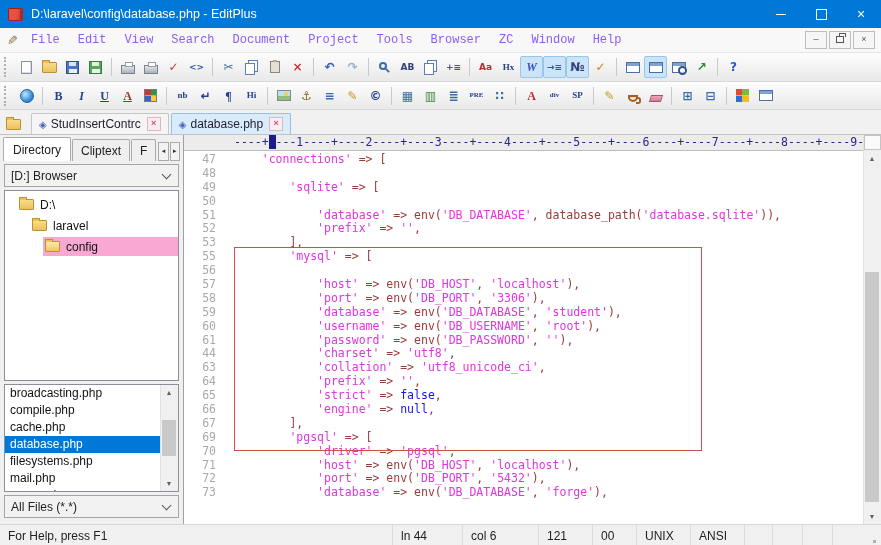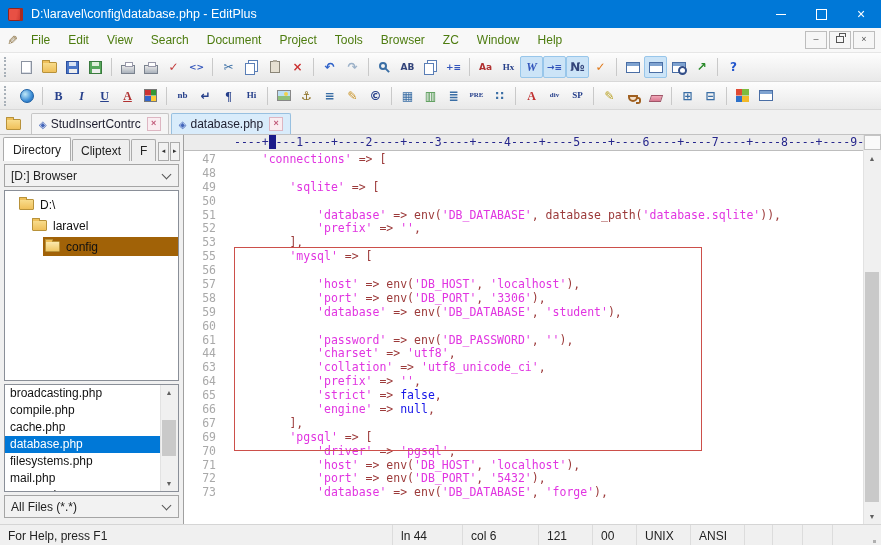--- a/index.html
+++ b/index.html
@@ -11,21 +11,21 @@
          background:linear-gradient(100deg,#E85044 55%,#C03028);box-shadow:inset -3px 0 0 #A82A20, inset 0 0 0 1px #8F241C;}
   .title{margin-left:8px;font-size:12.5px;flex:1;white-space:nowrap;overflow:hidden;}
   .wbtns{display:flex;height:28px;}
   .wbtn{width:40px;height:28px;display:flex;align-items:center;justify-content:center;font-size:14px;}
   .g-min{width:10px;height:1px;background:#FFF;display:inline-block;}
   .g-max{width:9px;height:9px;border:1px solid #FFF;display:inline-block;}
   
   .menubar{height:24px;display:flex;align-items:center;background:#F8F8F8;border-bottom:1px solid #E6E6E6;}
   .pencil{color:#8A7040;font-size:13px;margin:0 4px 0 7px;transform:scaleX(-1);}
   .menu-items{display:flex;}
-  .menu-item{padding:4px 9px;color:#4d7c0f;}
+  .menu-item{padding:4px 9px;color:#8b5cf6;font-family:Liberation Mono, monospace;}
   .mdi{margin-left:auto;display:flex;align-items:center;margin-right:6px;}
   .mdibtn{width:20px;height:16px;border:1px solid #BDBDBD;background:#F6F6F6;font-size:9px;line-height:14px;
           text-align:center;color:#555;margin-left:2px;}
   .g-rest{display:inline-block;width:6px;height:5px;border:1px solid #555;position:relative;top:1px;}
   .g-rest::before{content:"";position:absolute;left:2px;top:-4px;width:5px;height:3px;border:1px solid #555;border-bottom:none;}
   
   .toolbar{height:28px;display:flex;align-items:center;background:linear-gradient(#FDFDFD,#E9E9E9);
            border-bottom:1px solid #D8D8D8;padding-left:4px;}
   .tb2{height:27px;}
   .grip{width:3px;height:20px;border-left:2px dotted #A8B0B8;margin-right:6px;}
@@ -106,21 +106,21 @@
   .arrowbox{width:18px;height:17px;border:1px solid #ABABAB;background:#F2F2F2;text-align:center;font-size:7px;
         line-height:16px;color:#333;margin-left:1px;}
   .combo{height:23px;margin:3px 1px;border:1px solid #A5A5A5;background:#F2F2F2;display:flex;align-items:center;
         justify-content:space-between;padding:0 8px 0 6px;box-sizing:border-box;color:#222;}
   .chev{width:6px;height:6px;border-right:1.5px solid #555;border-bottom:1.5px solid #555;transform:rotate(45deg);
         margin-top:-3px;}
   .treebox{height:186px;background:#FFF;border:1px solid #8A8F98;margin:0 1px;padding-top:3px;overflow:hidden;}
   .tree-row{height:21px;display:flex;align-items:center;}
   .tree-ind{flex:none;}
   .tree-band{flex:1;display:flex;align-items:center;gap:6px;height:19px;padding-left:2px;}
-  .tree-row.tsel .tree-band{background:#a16207;}
+  .tree-row.tsel .tree-band{background:#f9a8d4;}
   .filesbox{height:106px;background:#FFF;border:1px solid #8A8F98;margin:3px 1px 0;position:relative;overflow:hidden;}
   .files{margin-right:17px;}
   .file-row{height:17px;line-height:17px;padding-left:5px;white-space:nowrap;}
   .file-row.sel{background:var(--c-sel,#0078D7);color:#FFF;}
   .sbar{position:absolute;top:0;right:0;bottom:0;width:17px;background:#F0F0F0;border-left:1px solid #E2E2E2;}
   .sarrow{position:absolute;left:0;width:16px;height:15px;text-align:center;font-size:7px;line-height:15px;color:#606060;}
   .sarrow.up{top:0;}
   .sarrow.down{bottom:0;}
   .sthumb{position:absolute;left:1px;width:14px;background:#C9C9C9;}
   
@@ -512,21 +512,21 @@
             <div class="crow"><span class="lnum">49</span><span class="ctext"><span class="tok-def">        </span><span class="tok-str">'sqlite'</span><span class="tok-def"> =&gt; [</span></span></div>
             <div class="crow"><span class="lnum">50</span></div>
             <div class="crow"><span class="lnum">51</span><span class="ctext"><span class="tok-def">            </span><span class="tok-str">'database'</span><span class="tok-def"> =&gt; env(</span><span class="tok-str">'DB_DATABASE'</span><span class="tok-def">, database_path(</span><span class="tok-str">'database.sqlite'</span><span class="tok-def">)),</span></span></div>
             <div class="crow"><span class="lnum">52</span><span class="ctext"><span class="tok-def">            </span><span class="tok-str">'prefix'</span><span class="tok-def"> =&gt; </span><span class="tok-str">''</span><span class="tok-def">,</span></span></div>
             <div class="crow"><span class="lnum">53</span><span class="ctext"><span class="tok-def">        ],</span></span></div>
             <div class="crow"><span class="lnum">55</span><span class="ctext"><span class="tok-def">        </span><span class="tok-str">'mysql'</span><span class="tok-def"> =&gt; [</span></span></div>
             <div class="crow"><span class="lnum">56</span></div>
             <div class="crow"><span class="lnum">57</span><span class="ctext"><span class="tok-def">            </span><span class="tok-str">'host'</span><span class="tok-def"> =&gt; env(</span><span class="tok-str">'DB_HOST'</span><span class="tok-def">, </span><span class="tok-str">'localhost'</span><span class="tok-def">),</span></span></div>
             <div class="crow"><span class="lnum">58</span><span class="ctext"><span class="tok-def">            </span><span class="tok-str">'port'</span><span class="tok-def"> =&gt; env(</span><span class="tok-str">'DB_PORT'</span><span class="tok-def">, </span><span class="tok-str">'3306'</span><span class="tok-def">),</span></span></div>
             <div class="crow"><span class="lnum">59</span><span class="ctext"><span class="tok-def">            </span><span class="tok-str">'database'</span><span class="tok-def"> =&gt; env(</span><span class="tok-str">'DB_DATABASE'</span><span class="tok-def">, </span><span class="tok-str">'student'</span><span class="tok-def">),</span></span></div>
-            <div class="crow"><span class="lnum">60</span></div>
+            <div class="crow"><span class="lnum">60</span><span class="ctext"><span class="tok-def">            </span><span class="tok-str">'username'</span><span class="tok-def"> =&gt; env(</span><span class="tok-str">'DB_USERNAME'</span><span class="tok-def">, </span><span class="tok-str">'root'</span><span class="tok-def">),</span></span></div>
             <div class="crow"><span class="lnum">61</span><span class="ctext"><span class="tok-def">            </span><span class="tok-str">'password'</span><span class="tok-def"> =&gt; env(</span><span class="tok-str">'DB_PASSWORD'</span><span class="tok-def">, </span><span class="tok-str">''</span><span class="tok-def">),</span></span></div>
             <div class="crow"><span class="lnum">44</span><span class="ctext"><span class="tok-def">            </span><span class="tok-str">'charset'</span><span class="tok-def"> =&gt; </span><span class="tok-str">'utf8'</span><span class="tok-def">,</span></span></div>
             <div class="crow"><span class="lnum">63</span><span class="ctext"><span class="tok-def">            </span><span class="tok-str">'collation'</span><span class="tok-def"> =&gt; </span><span class="tok-str">'utf8_unicode_ci'</span><span class="tok-def">,</span></span></div>
             <div class="crow"><span class="lnum">64</span><span class="ctext"><span class="tok-def">            </span><span class="tok-str">'prefix'</span><span class="tok-def"> =&gt; </span><span class="tok-str">''</span><span class="tok-def">,</span></span></div>
             <div class="crow"><span class="lnum">65</span><span class="ctext"><span class="tok-def">            </span><span class="tok-str">'strict'</span><span class="tok-def"> =&gt; </span><span class="tok-kw">false</span><span class="tok-def">,</span></span></div>
             <div class="crow"><span class="lnum">66</span><span class="ctext"><span class="tok-def">            </span><span class="tok-str">'engine'</span><span class="tok-def"> =&gt; </span><span class="tok-kw">null</span><span class="tok-def">,</span></span></div>
             <div class="crow"><span class="lnum">67</span><span class="ctext"><span class="tok-def">        ],</span></span></div>
             <div class="crow"><span class="lnum">69</span><span class="ctext"><span class="tok-def">        </span><span class="tok-str">'pgsql'</span><span class="tok-def"> =&gt; [</span></span></div>
             <div class="crow"><span class="lnum">70</span><span class="ctext"><span class="tok-def">            </span><span class="tok-str">'driver'</span><span class="tok-def"> =&gt; </span><span class="tok-str">'pgsql'</span><span class="tok-def">,</span></span></div>
             <div class="crow"><span class="lnum">71</span><span class="ctext"><span class="tok-def">            </span><span class="tok-str">'host'</span><span class="tok-def"> =&gt; env(</span><span class="tok-str">'DB_HOST'</span><span class="tok-def">, </span><span class="tok-str">'localhost'</span><span class="tok-def">),</span></span></div>

